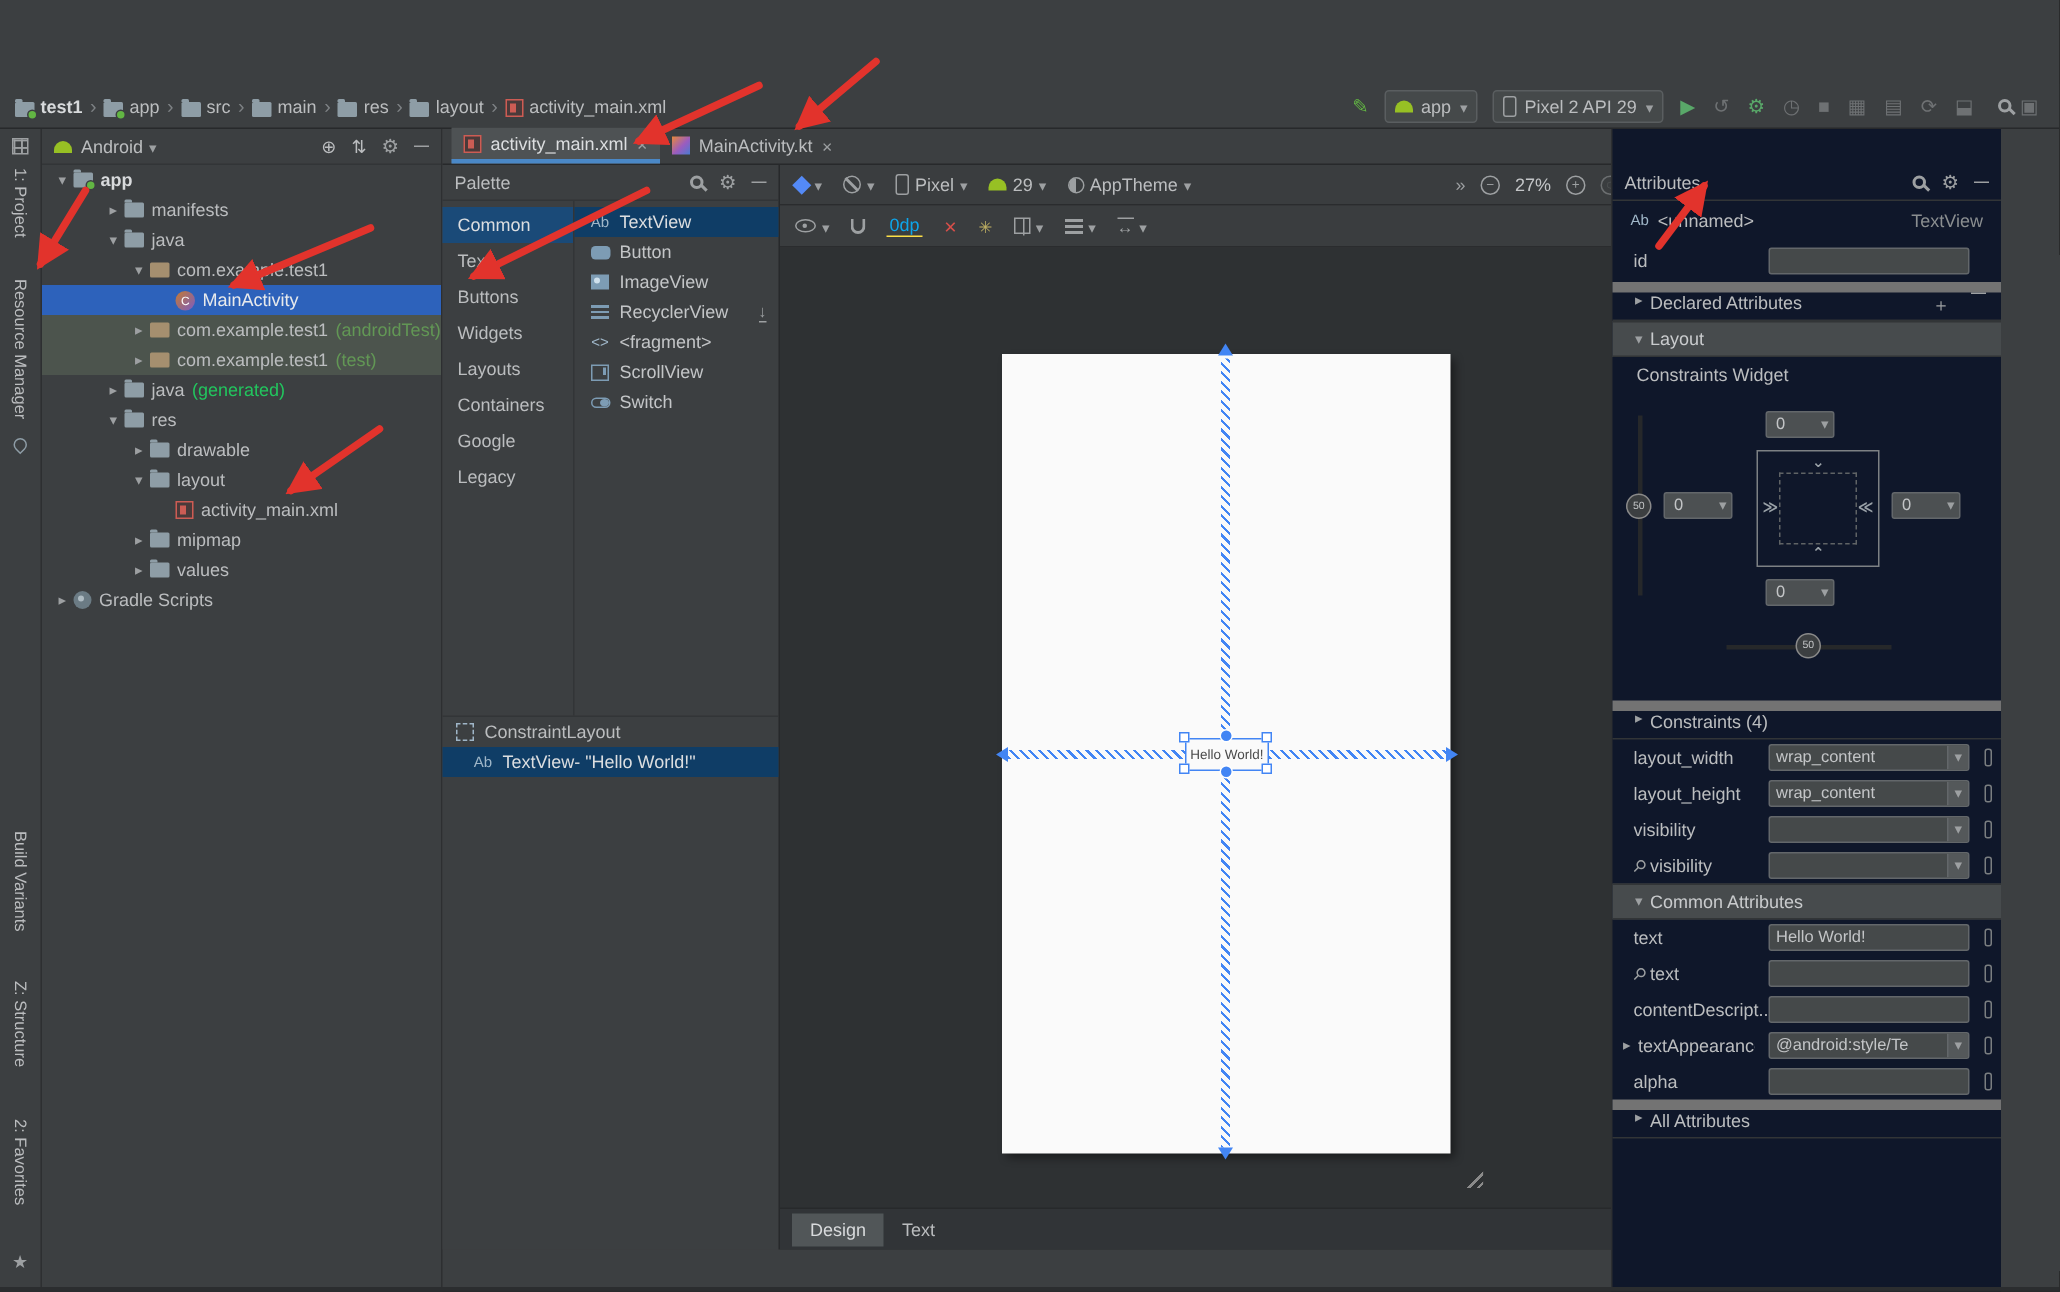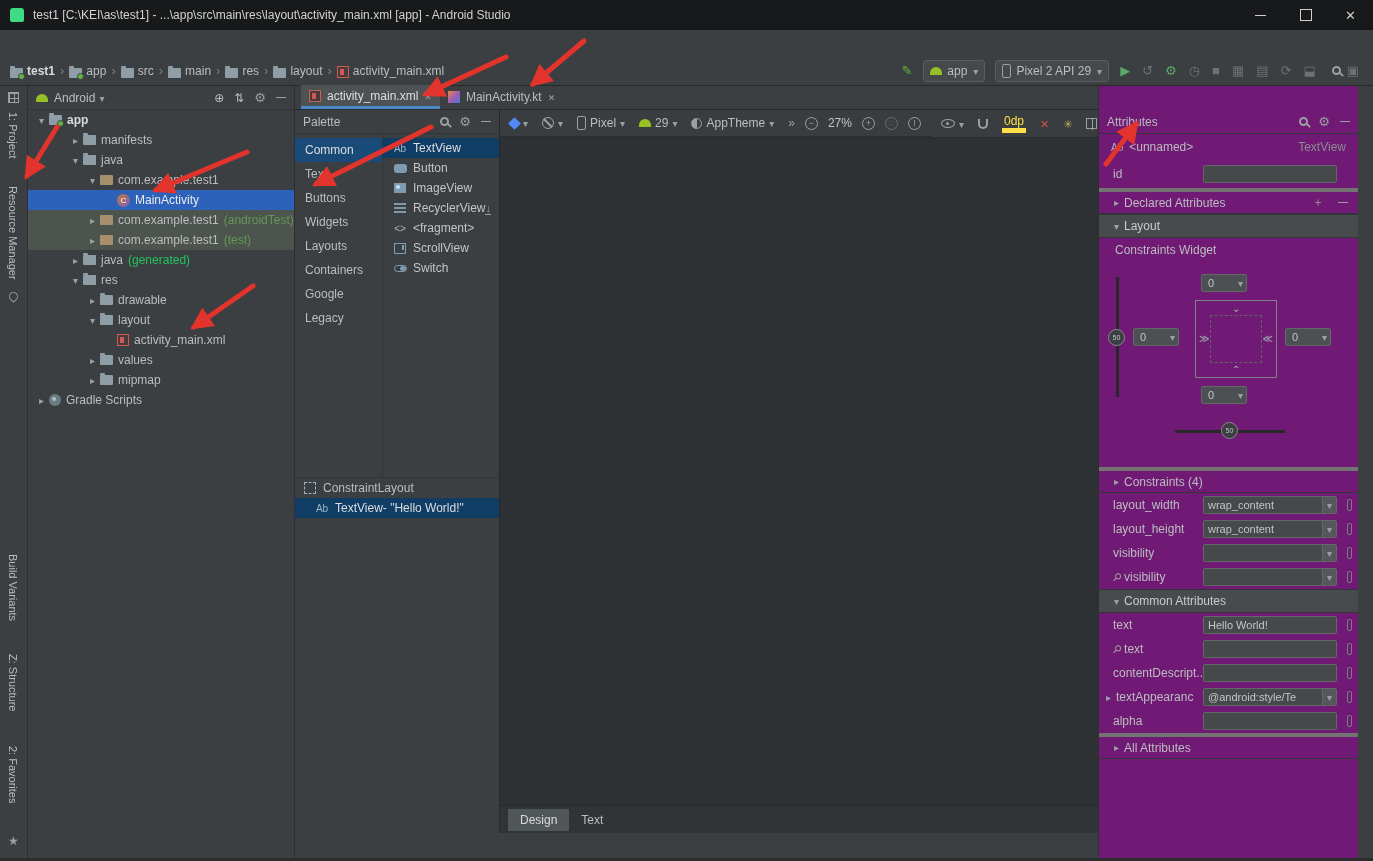--- a/index.html
+++ b/index.html
@@ -96,39 +96,39 @@
 .scr-ic::before{content:"";position:absolute;right:1px;top:1px;width:2px;height:5px;background:#7d9cb4}
 .sw-ic{width:13px;height:7px;border:1px solid #7d9cb4;border-radius:4px;position:relative}
 .sw-ic::before{content:"";position:absolute;right:0;top:0;width:6px;height:5px;border-radius:50%;background:#7d9cb4}
 .dl-ic{margin-left:auto;margin-right:8px;color:#9da0a2;font-size:11px}
 .dl-ic::before{content:"↓";border-bottom:1.5px solid #9da0a2}
 .cl-ic{width:12px;height:12px;border:1px dashed #9fb6c8}
 .ct-body .trow{padding-left:6px}
 .ct-sel{background:#0f3d66;color:#dcdee0}
 
 
-.design-col{flex:1;background:#2e3133;display:flex;flex-direction:row;position:relative}
+.design-col{flex:1;background:#2e3133;display:flex;flex-direction:column;position:relative}
 .dbar{height:27px;background:#3a3d3f;border-bottom:1px solid #2a2c2e;display:flex;align-items:center;padding:0 10px;gap:4px}
 .dit{display:flex;align-items:center;margin-right:10px;gap:4px}
 .diamond{width:9px;height:9px;background:#548af7;transform:rotate(45deg)}
 .orient{width:12px;height:12px;border:1.5px solid #9da0a2;border-radius:50%;position:relative}
 .orient::after{content:"";position:absolute;left:-1px;top:4px;width:12px;height:1.5px;background:#9da0a2;transform:rotate(45deg)}
 .theme-ic{width:11px;height:11px;border:1.5px solid #9da0a2;border-radius:50%;background:linear-gradient(90deg,#9da0a2 50%,transparent 50%)}
 .eye-ic{width:14px;height:9px;border:1.5px solid #9da0a2;border-radius:50%;position:relative}
 .eye-ic::before{content:"";position:absolute;left:4px;top:2px;width:3px;height:3px;border-radius:50%;background:#9da0a2}
 .mag-ic{width:10px;height:10px;border:2px solid #9da0a2;border-top:none;border-radius:0 0 6px 6px}
 .redx::before{content:"✕";color:#d64f4a;font-size:11px}
 .wand::before{content:"✳";color:#bdae62;font-size:11px}
 .gl-ic{width:11px;height:11px;border:1px solid #9da0a2;position:relative}
 .gl-ic::before{content:"";position:absolute;left:5px;top:0;width:1px;height:11px;background:#9da0a2}
 .al-ic{width:12px;height:10px;background:repeating-linear-gradient(#9da0a2 0 2px,transparent 2px 4px)}
 .pk-ic::before{content:"↔";color:#9da0a2;border-top:1.5px solid #9da0a2;font-size:11px}
 .mright{margin-left:auto;display:flex;align-items:center;gap:10px}
 .circle-ic{width:13px;height:13px;border:1.5px solid #9da0a2;border-radius:50%;display:flex;align-items:center;justify-content:center;font-size:9px;color:#9da0a2}
-.dp-box{color:#fde047;border-bottom:5px solid #fde047;padding:0 2px}
+.dp-box{color:#0ea5e9;border-bottom:1px solid #fde047;padding:0 2px}
 
 .canvas{flex:1;position:relative;overflow:hidden}
 .artboard{position:absolute;left:148px;top:71px;width:299px;height:533px;background:#fafafa;box-shadow:3px 3px 6px rgba(0,0,0,.45)}
 .zz{position:absolute;background:repeating-linear-gradient(45deg,#4285f4 0 1.5px,transparent 1.5px 4.5px)}
 .tri{position:absolute;width:0;height:0}
 .tri.up{border-left:5px solid transparent;border-right:5px solid transparent;border-bottom:8px solid #4285f4}
 .tri.dn{border-left:5px solid transparent;border-right:5px solid transparent;border-top:8px solid #4285f4}
 .tri.lf{border-top:5px solid transparent;border-bottom:5px solid transparent;border-right:8px solid #4285f4}
 .tri.rt{border-top:5px solid transparent;border-bottom:5px solid transparent;border-left:8px solid #4285f4}
 .selbox{position:absolute;left:270px;top:327px;width:56px;height:22px;border:1px solid #4285f4;
@@ -136,24 +136,24 @@
 .h-sq{position:absolute;width:7px;height:7px;background:#fff;border:1px solid #4285f4}
 .h-ci{position:absolute;width:9px;height:9px;border-radius:50%;background:#4285f4;border:1px solid #fff}
 .rsz{position:absolute;left:455px;top:613px;width:14px;height:14px;
   background:repeating-linear-gradient(135deg,transparent 0 3px,#8a8a8a 3px 4.5px);
   clip-path:polygon(100% 0,100% 100%,0 100%)}
 .bottombar{position:absolute;left:0;bottom:0;width:100%;height:28px;background:#313437;border-top:1px solid #27292b;display:flex;align-items:center;padding-left:8px}
 .btab{height:22px;display:flex;align-items:center;padding:0 12px;color:#bbbdbf}
 .btab.on{background:#515658;color:#d8dadc}
 
 
-.attrs{position:absolute;left:1098px;top:86px;width:260px;height:775px;background:#701a75;border-left:1px solid #2d2f31;padding-top:24px}
+.attrs{position:absolute;left:1074px;top:86px;width:260px;height:775px;background:#0f172a;border-left:1px solid #2d2f31;padding-top:24px}
 .ab-chip{color:#9fb6c8;font-size:10px;margin-right:6px}
 .sec-bar{height:24px;background:#474b4d;display:flex;align-items:center;padding:0 10px;border-top:1px solid #323537;border-bottom:1px solid #323537;color:#c9cbcd}
-.sec-row{height:26px;display:flex;align-items:center;padding:0 10px;border-top:4px solid #737373;border-bottom:1px solid #323537}
+.sec-row{height:26px;display:flex;padding:0 10px;border-top:7px solid #737373;border-bottom:1px solid #323537}
 .arow{height:24px;display:flex;align-items:center;padding-left:14px;position:relative}
 .arow .albl{width:90px;overflow:hidden;white-space:nowrap}
 .field{position:absolute;left:104px;width:134px;height:18px;background:#45494a;border:1px solid #63676a;border-radius:2px;
   color:#c3c5c7;font-size:11px;padding:0 4px;line-height:16px;overflow:hidden;white-space:nowrap}
 .fcombo{display:flex;align-items:center}
 .fcombo .val{flex:1;overflow:hidden;white-space:nowrap}
 .fcombo .cbtn{width:14px;height:16px;margin-right:-4px;background:#54585a;border-left:1px solid #63676a;display:flex;align-items:center;justify-content:center}
 .flag{position:absolute;right:6px;width:5px;height:12px;border:1px solid #7a7e80;border-radius:2px}
 .wrench::before{content:"⚲";display:inline-block;transform:rotate(45deg);color:#9da0a2;font-size:11px;margin-right:3px}
 .cw{position:relative;height:205px}
@@ -168,32 +168,20 @@
   display:flex;align-items:center;justify-content:center;font-size:7px;color:#c3c5c7}
 
 .statusbar{position:absolute;left:0;bottom:0;width:1373px;height:3px;background:#2b2d2f;z-index:5}
 .arrows{position:absolute;left:0;top:0;width:1373px;height:861px;z-index:50;pointer-events:none}
 </style>
 </head>
 <body>
 
 <div id="root">
 
-  <div class="titlebar">
-    <span class="alogo"></span>
-    <span>test1 [C:\KEI\as\test1] - ...\app\src\main\res\layout\activity_main.xml [app] - Android Studio</span>
-    <span style="flex:1"></span>
-    <span class="win-btn">
-        <span class="icon-min"></span>
-      </span>
-    <span class="win-btn">
-        <span class="icon-max"></span>
-      </span>
-    <span class="win-btn icon-close"></span>
-  </div>
 
 
   <div class="toolbar">
     <span class="crumb">
         <span class="ficon mod"></span>
         <span class="lbl strong">test1</span>
       </span>
     <span class="sep"></span>
     <span class="crumb">
         <span class="ficon mod"></span>
@@ -331,26 +319,26 @@
         <span class="ficon"></span>
         <span class="tlabel">layout</span>
       </div>
     <div class="trow" style="padding-left:89px">
         <span class="lay-icon"></span>
         <span class="tlabel">activity_main.xml</span>
       </div>
     <div class="trow" style="padding-left:57px">
         <span class="tw col"></span>
         <span class="ficon"></span>
-        <span class="tlabel">values</span>
+        <span class="tlabel">mipmap</span>
       </div>
     <div class="trow" style="padding-left:57px">
         <span class="tw col"></span>
         <span class="ficon"></span>
-        <span class="tlabel">mipmap</span>
+        <span class="tlabel">values</span>
       </div>
     <div class="trow" style="padding-left:6px">
         <span class="tw col"></span>
         <span class="gr-icon"></span>
         <span class="tlabel">Gradle Scripts</span>
       </div>
   </div>
 
   <div class="center">
     <div class="tabbar">

